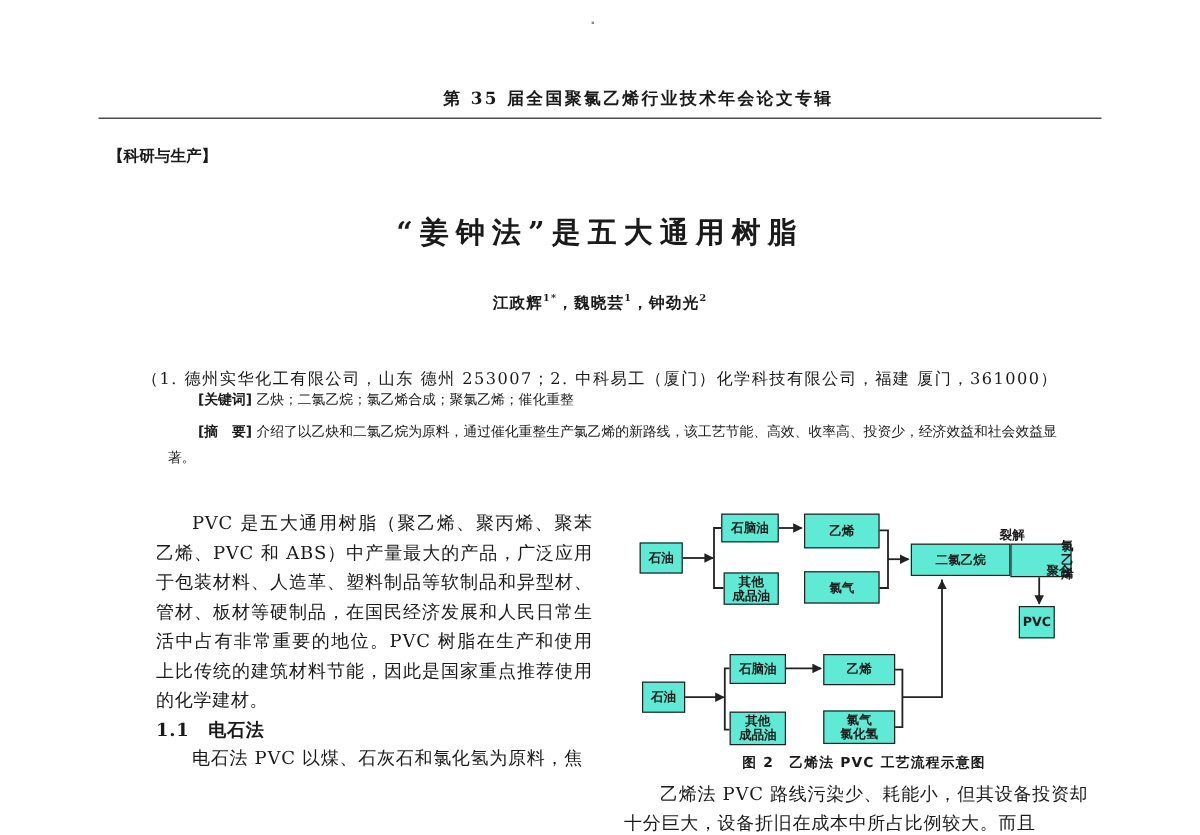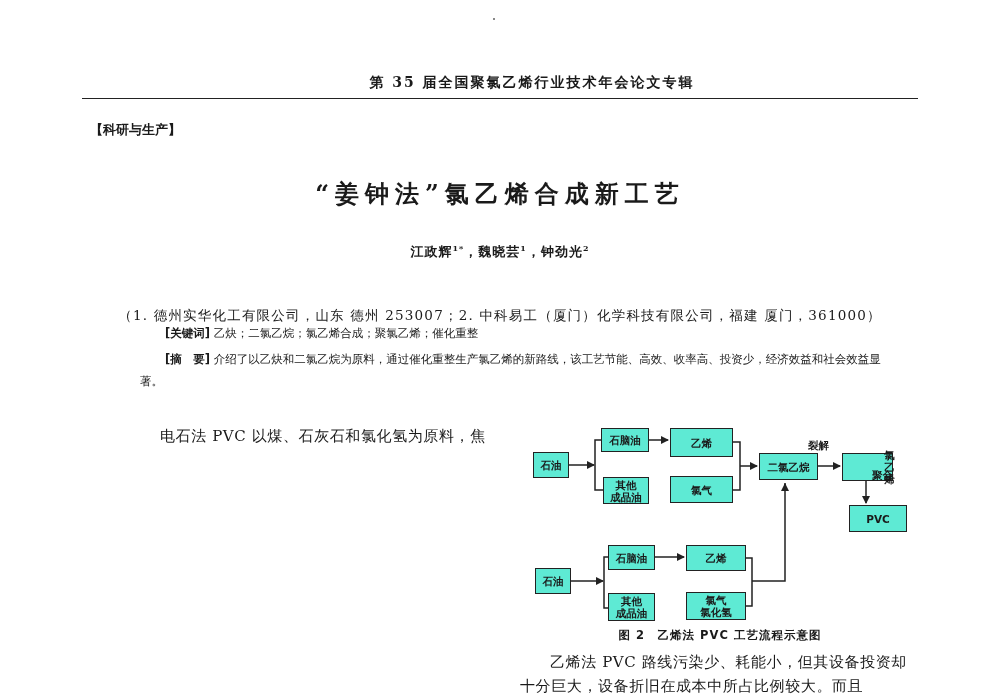--- a/index.html
+++ b/index.html
@@ -33,37 +33,39 @@
 </head>
 <body>
 
 <div class="abs dot"></div>
 
 <div class="abs running-head">第 35 届全国聚氯乙烯行业技术年会论文专辑</div>
 <div class="abs rule"></div>
 
 <div class="abs column-tag">【科研与生产】</div>
 
-<div class="abs title">“姜钟法”氯乙烯合成新工艺</div>
+<div class="abs title">“姜钟法”是五大通用树脂</div>
 
 <div class="abs authors">
   <span>江政辉</span><sup>1*</sup><span>，</span><span>魏晓芸</span><sup>1</sup><span>，</span><span>钟劲光</span><sup>2</sup>
 </div>
 
 <div class="abs affil">（1. 德州实华化工有限公司，山东 德州 253007；2. 中科易工（厦门）化学科技有限公司，福建 厦门，361000）</div>
 
 <div class="abs kw">
   <span class="bold-label">[关键词]</span><span> 乙炔；二氯乙烷；氯乙烯合成；聚氯乙烯；催化重整</span>
 </div>
 
 <div class="abs abstract">
   <span class="bold-label">[摘　要]</span><span> 介绍了以乙炔和二氯乙烷为原料，通过催化重整生产氯乙烯的新路线，该工艺节能、高效、收率高、投资少，经济效益和社会效益显著。</span>
 </div>
 
 <div class="abs body-left">
+  <p class="indent">PVC 是五大通用树脂（聚乙烯、聚丙烯、聚苯乙烯、PVC 和 ABS）中产量最大的产品，广泛应用于包装材料、人造革、塑料制品等软制品和异型材、管材、板材等硬制品，在国民经济发展和人民日常生活中占有非常重要的地位。PVC 树脂在生产和使用上比传统的建筑材料节能，因此是国家重点推荐使用的化学建材。</p>
+  <p class="h2">1.1　电石法</p>
   <p class="indent">电石法 PVC 以煤、石灰石和氯化氢为原料，焦</p>
 </div>
 
 <div class="abs diagram">
   <svg width="400" height="215" viewBox="0 0 400 215" style="position:absolute;left:0;top:0">
     <defs>
       <marker id="ah" markerWidth="8" markerHeight="8" refX="7" refY="4" orient="auto" markerUnits="userSpaceOnUse">
         <path d="M0,0 L8,4 L0,8 z" fill="#222"></path>
       </marker>
     </defs>
@@ -92,25 +94,25 @@
 
   <div class="box" style="left:13px;top:37px;width:36px;height:26px;">石油</div>
   <div class="box" style="left:81px;top:13px;width:48px;height:24px;">石脑油</div>
   <div class="box" style="left:83px;top:62px;width:46px;height:27px;flex-direction:column;">
     <span>其他</span>
     <span>成品油</span>
   </div>
   <div class="box" style="left:150px;top:13px;width:63px;height:29px;">乙烯</div>
   <div class="box" style="left:150px;top:61px;width:63px;height:27px;">氯气</div>
 
-  <div class="box" style="left:239px;top:38px;width:59px;height:27px;">二氯乙烷</div>
-  <div class="lbl" style="left:288px;top:24px;">裂解</div>
+  <div class="box" style="left:239px;top:38px;width:83px;height:27px;">二氯乙烷</div>
+  <div class="lbl" style="left:313px;top:24px;">裂解</div>
   <div class="box" style="left:322px;top:38px;width:51px;height:28px;padding-left:44px;">氯乙烯</div>
   <div class="lbl" style="left:352px;top:54px;">聚合</div>
-  <div class="box" style="left:329px;top:90px;width:58px;height:27px;">PVC</div>
+  <div class="box" style="left:329px;top:90px;width:30px;height:27px;">PVC</div>
 
   <div class="box" style="left:15px;top:153px;width:36px;height:26px;">石油</div>
   <div class="box" style="left:88px;top:130px;width:47px;height:25px;">石脑油</div>
   <div class="box" style="left:88px;top:178px;width:47px;height:28px;flex-direction:column;">
     <span>其他</span>
     <span>成品油</span>
   </div>
   <div class="box" style="left:166px;top:130px;width:60px;height:26px;">乙烯</div>
   <div class="box" style="left:166px;top:177px;width:60px;height:28px;flex-direction:column;">
     <span>氯气</span>

